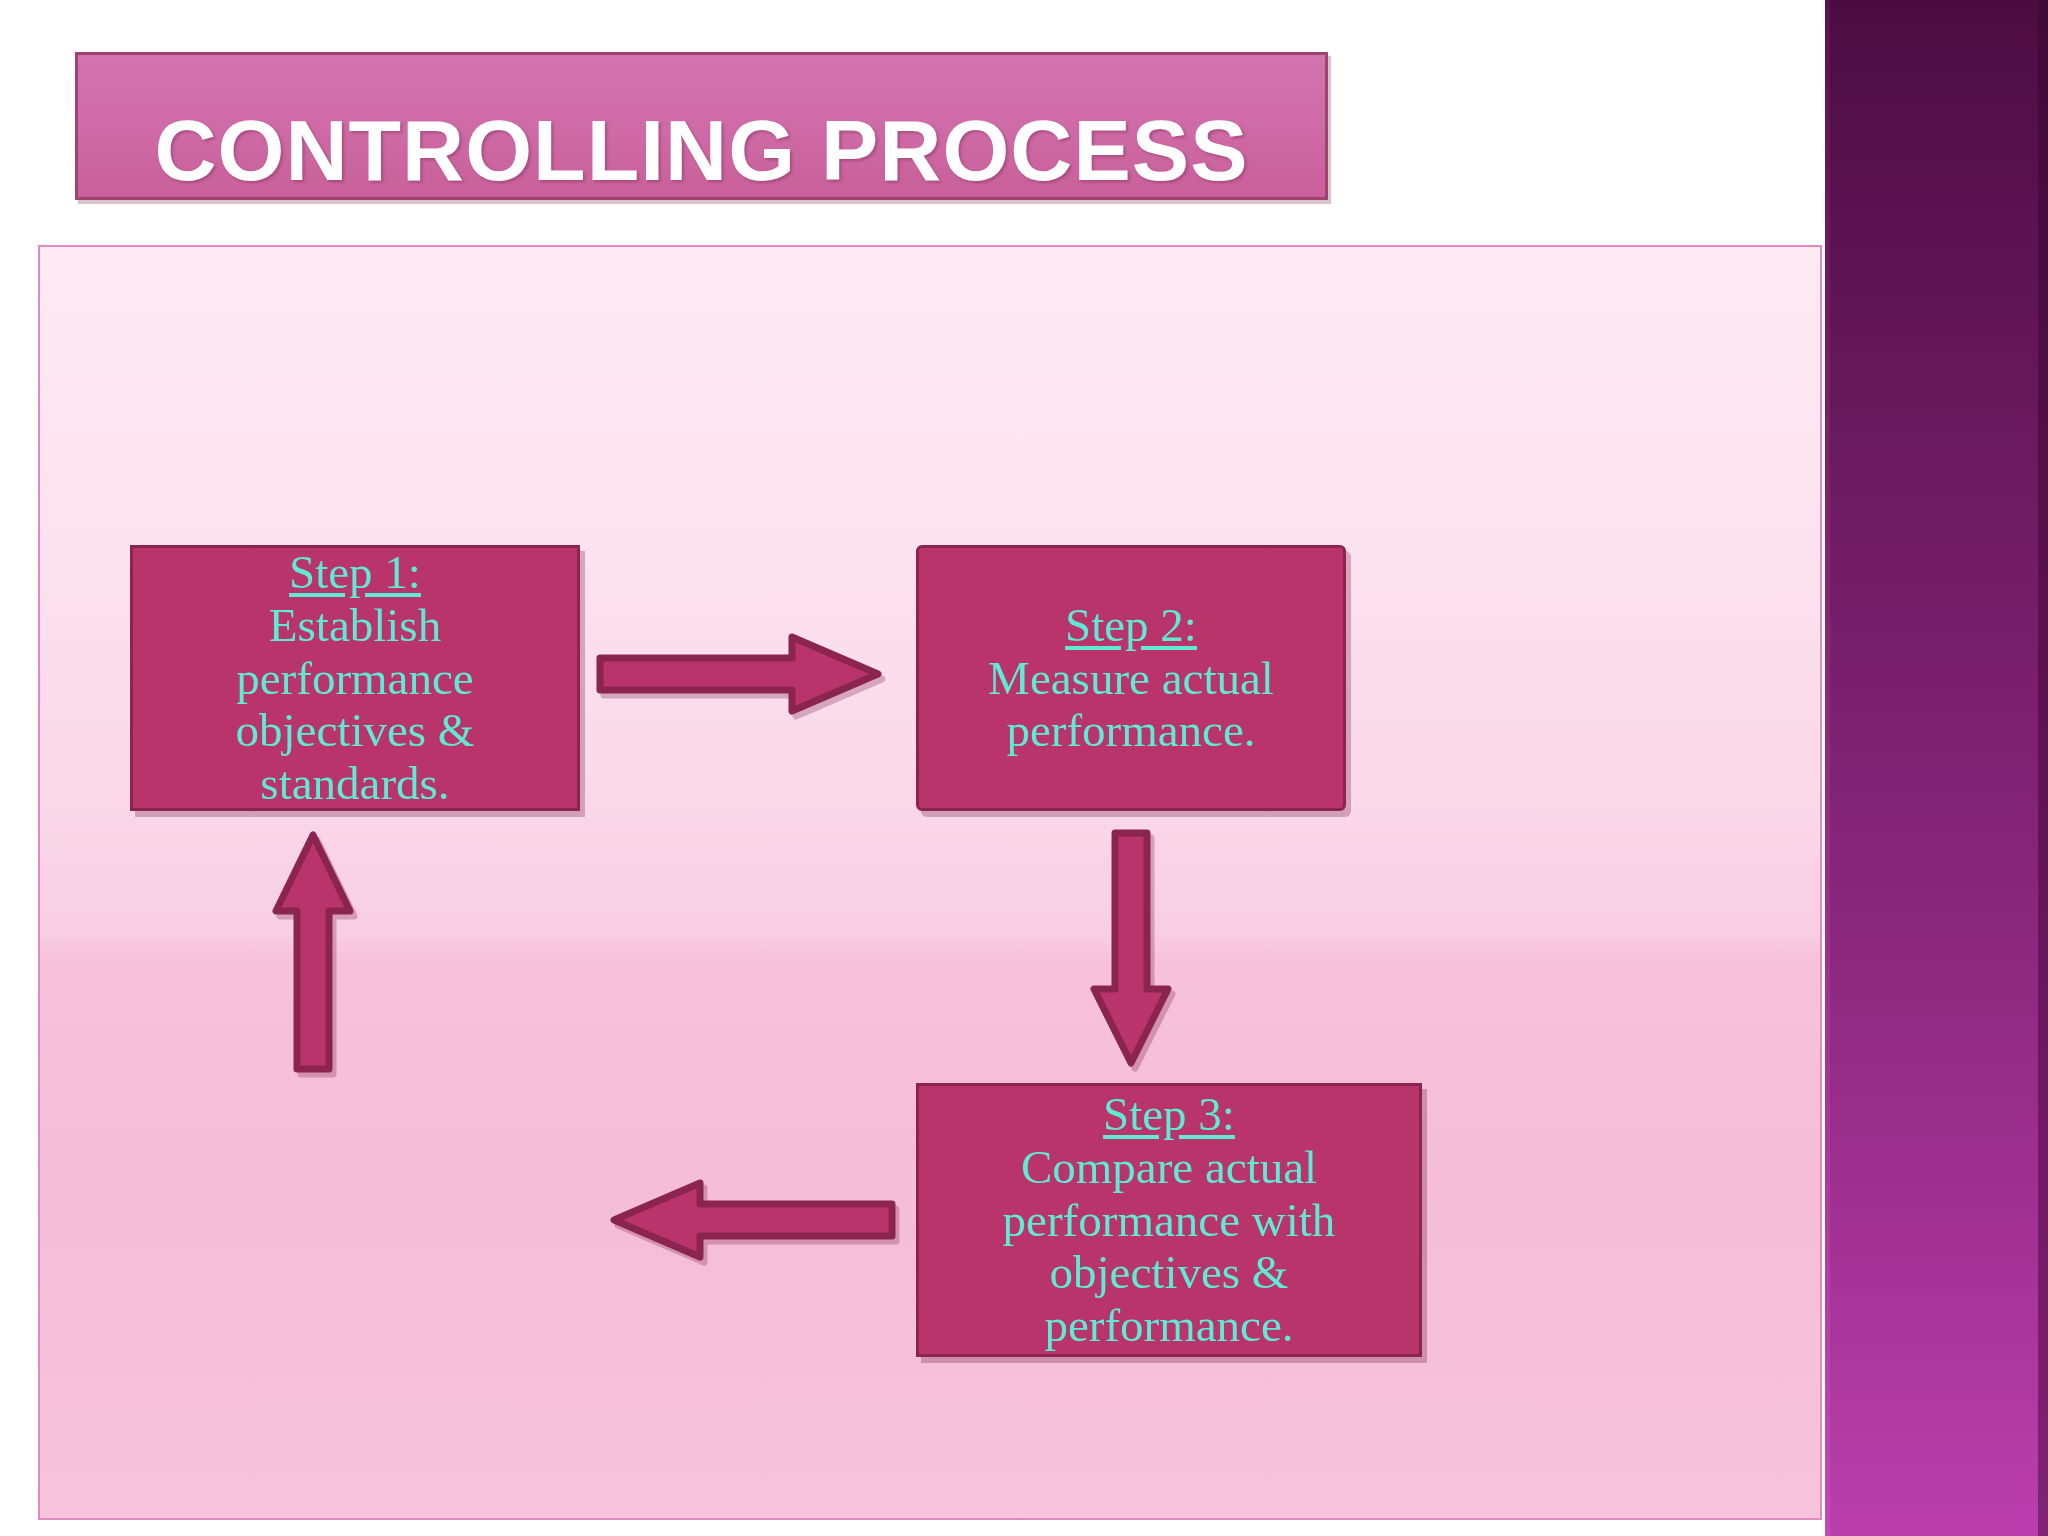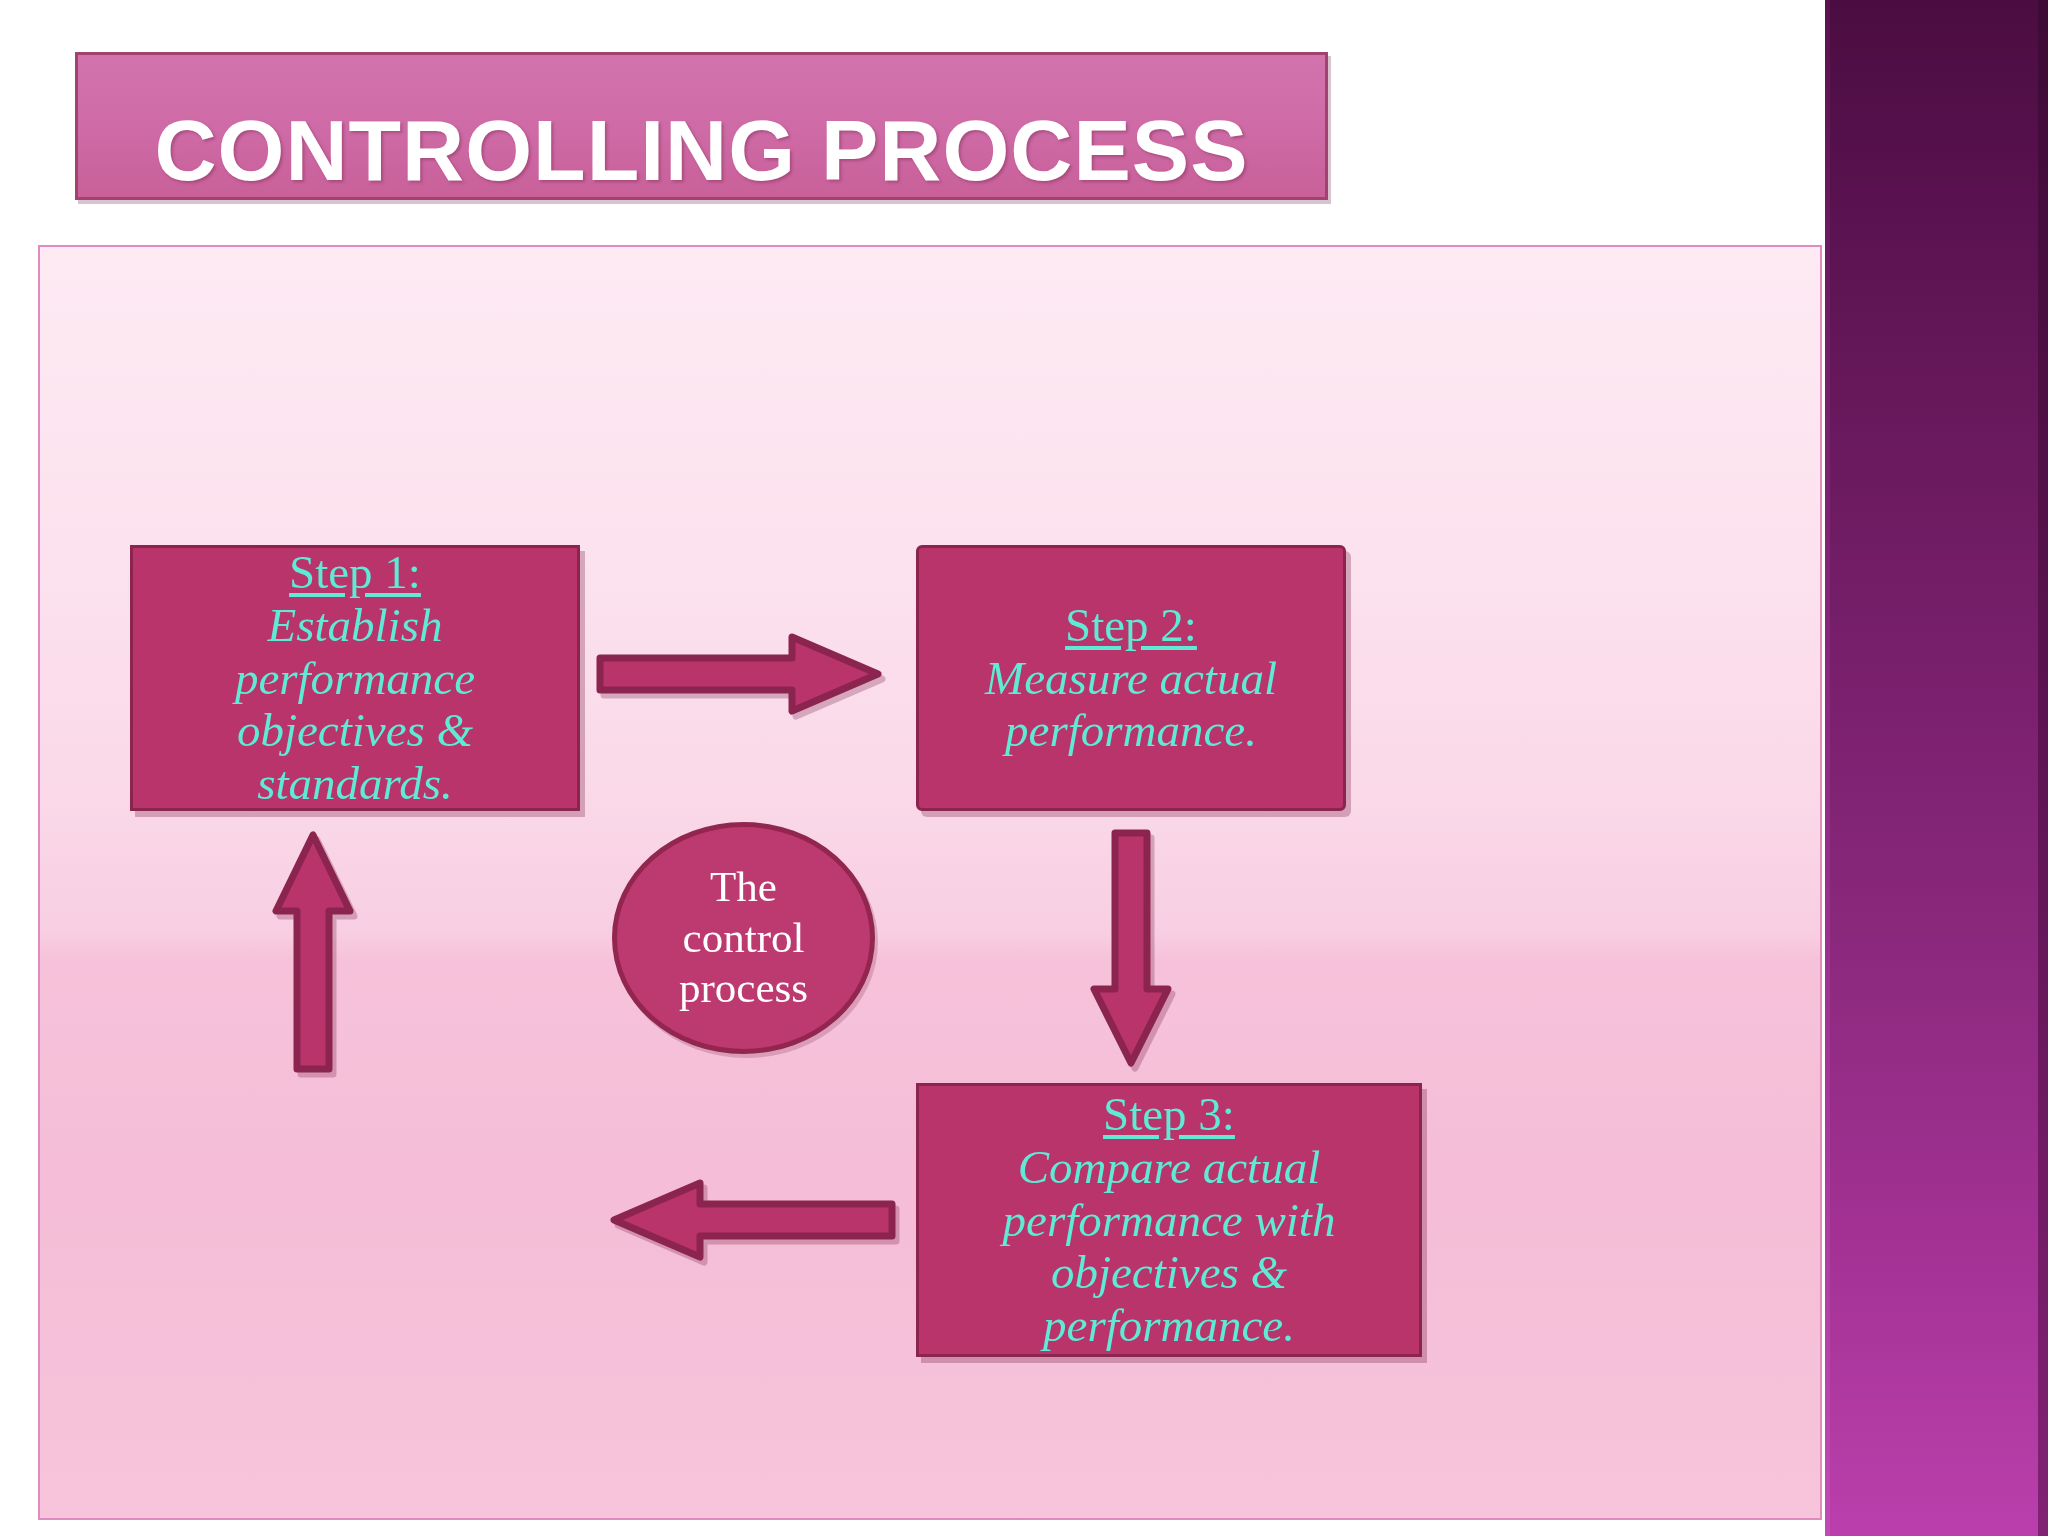--- a/index.html
+++ b/index.html
@@ -100,21 +100,21 @@
     font-family: "Liberation Serif", serif;
     font-size: 47px;
     line-height: 1.12;
     padding: 6px 14px;
   }
   .step-head {
     text-decoration: underline;
     text-underline-offset: 5px;
     display: block;
   }
-  .step-body { display: block; font-style: italic; }
+  .step-body { display: block; }
 
   #step1 { left: 90px;  top: 298px;  width: 450px;  height: 266px; }
   #step2 { left: 876px; top: 298px;  width: 430px;  height: 266px; border-radius: 6px; }
   #step3 { left: 876px; top: 836px;  width: 506px;  height: 274px; }
   #step4 { left: 90px;  top: 838px;  width: 450px;  height: 272px; }
 
   
   #circle {
     position: absolute;
     left: 572px; top: 575px;
@@ -167,23 +167,20 @@
       <span class="step-head">Step 2:</span>
       <span class="step-body">Measure actual<br>performance.</span>
     </div>
 
     <div class="step-box" id="step3">
       <span class="step-head">Step 3:</span>
       <span class="step-body">Compare actual<br>performance with<br>objectives &amp;<br>performance.</span>
     </div>
 
 
-    <div id="circle">
-      <span>The<br>control<br>process</span>
-    </div>
 
     <div class="arrow" id="arrow-right">
       <svg viewBox="0 0 286 82" preserveAspectRatio="none" aria-hidden="true">
         <path d="M4,25 L196,25 L196,4 L282,41 L196,78 L196,57 L4,57 Z"></path>
       </svg>
     </div>
 
     <div class="arrow" id="arrow-down">
       <svg viewBox="0 0 82 238" preserveAspectRatio="none" aria-hidden="true">
         <path d="M25,4 L57,4 L57,160 L78,160 L41,234 L4,160 L25,160 Z"></path>

